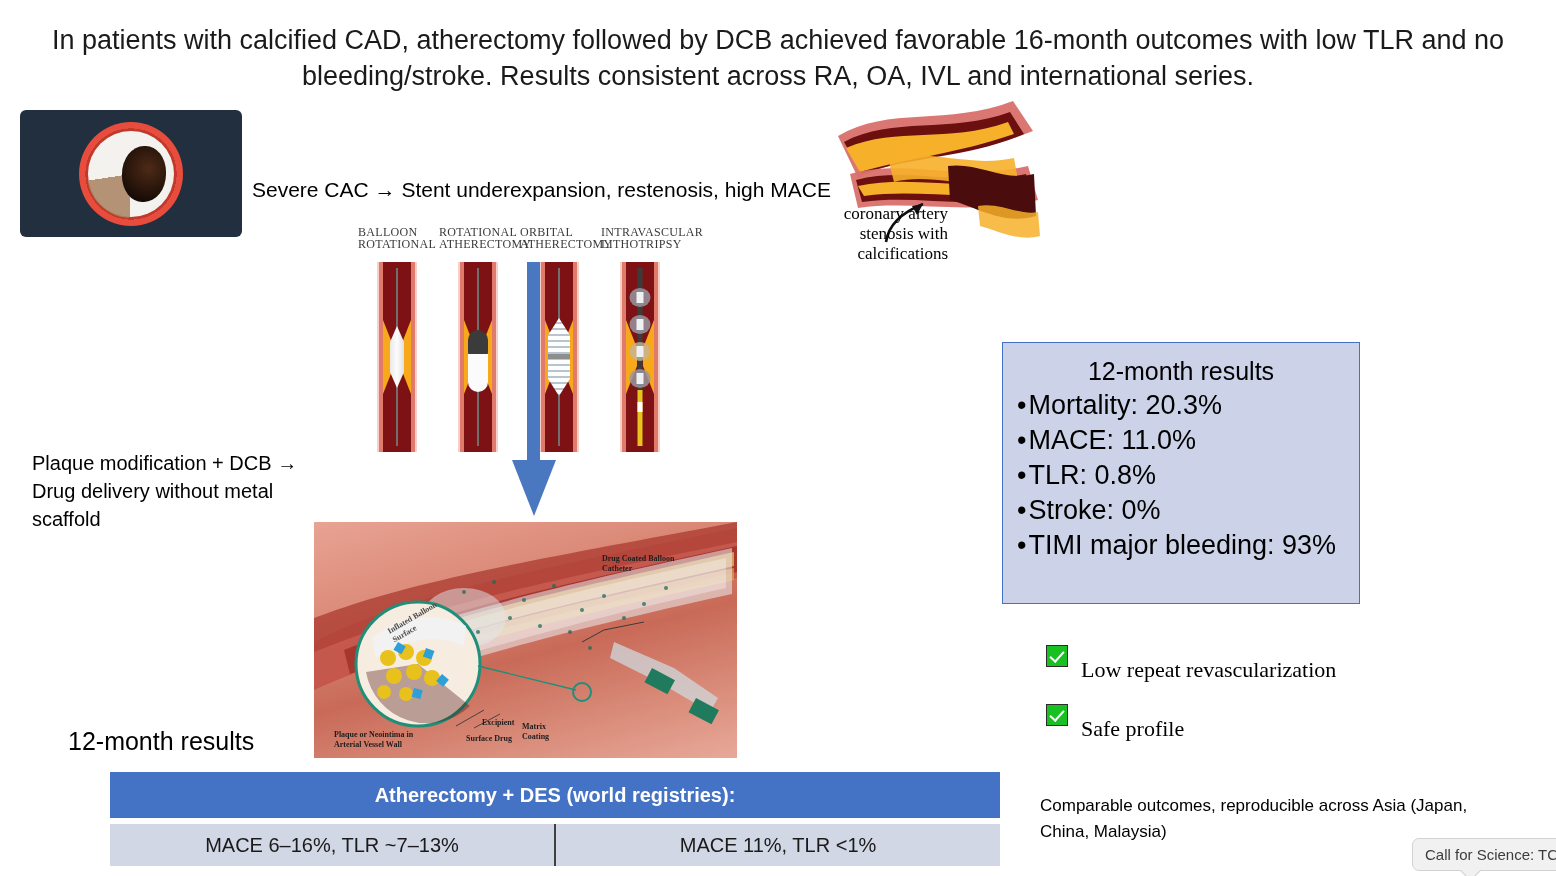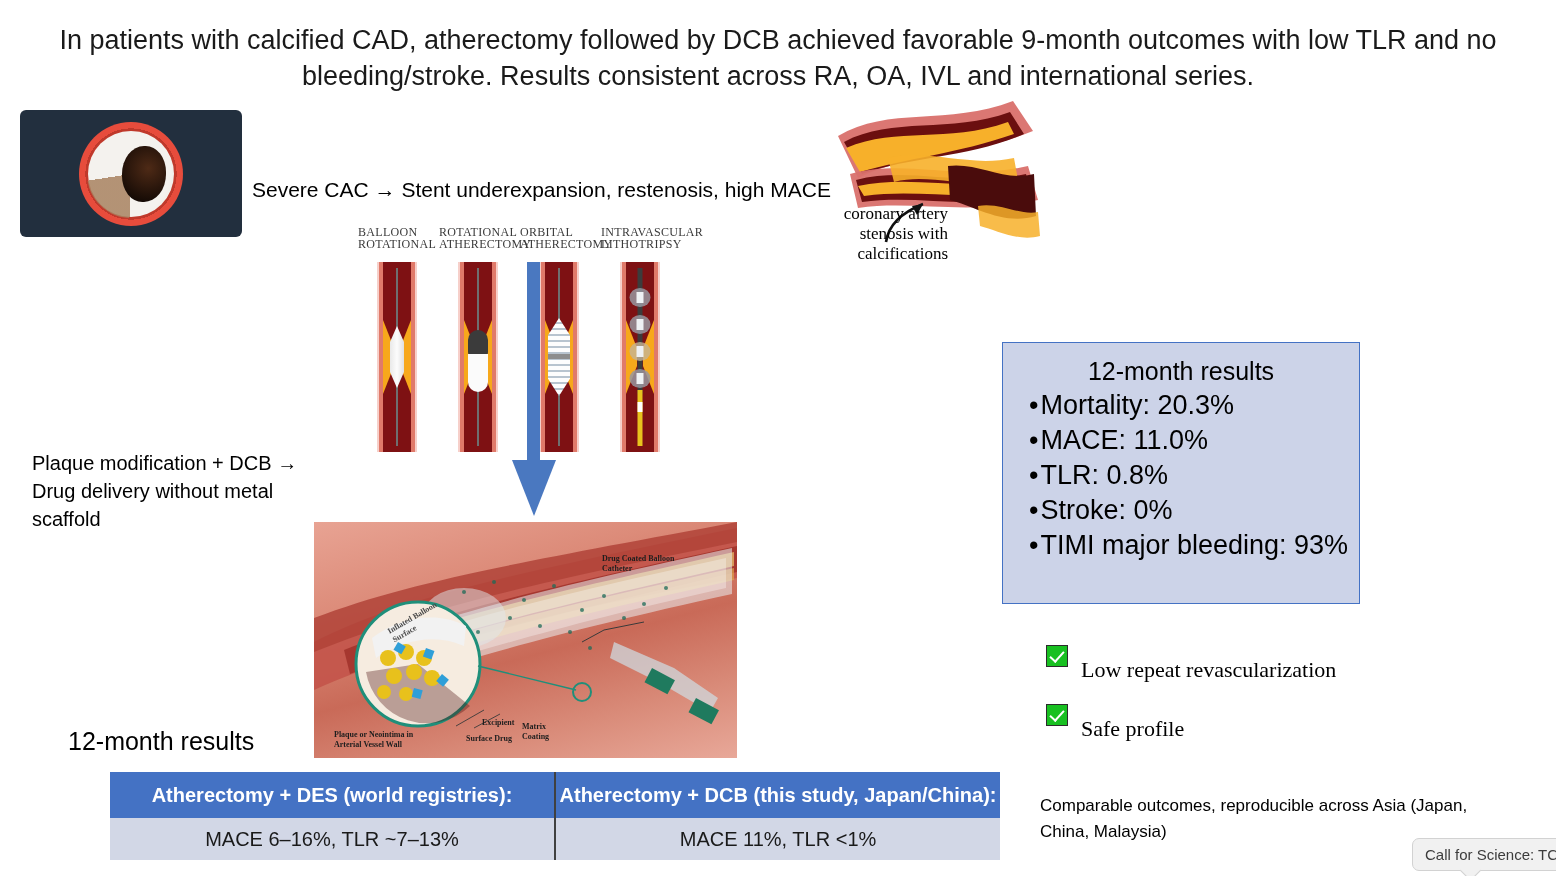--- a/index.html
+++ b/index.html
@@ -60,54 +60,54 @@
   
   #dcb{left:314px;top:522px;width:423px;height:236px;overflow:hidden;
        background:linear-gradient(165deg,#e8a393 0%,#dc8b79 28%,#c96a58 55%,#d98b79 78%,#e8a899 100%);}
   .dcb-lab{position:absolute;font-family:"Liberation Serif",serif;font-size:8px;font-weight:bold;
            color:#1e1e1e;line-height:10px;}
 
   
   #results{left:1002px;top:342px;width:358px;height:262px;
            background:#ccd3e8;border:1.5px solid #4472c4;box-sizing:border-box;}
   #results h3{margin:14px 0 2px;font-size:25px;font-weight:normal;text-align:center;}
-  #results ul{margin:0;padding:0 0 0 26px;list-style:none;}
+  #results ul{margin:0;padding:0 0 0 14px;list-style:none;}
   #results li{font-size:27px;line-height:35px;white-space:nowrap;}
   #results li:before{content:"\2022";margin-right:2px;}
 
   
   #checks{left:1046px;top:628px;}
   .chk-row{display:flex;align-items:center;margin-bottom:4px;}
   .chk-box{width:22px;height:22px;background:#18c021;border:1.5px solid #2c2c2c;
            box-sizing:border-box;position:relative;flex:0 0 auto;}
   .chk-box:after{content:"";position:absolute;left:6px;top:2px;width:6px;height:12px;
                  border:solid #fff;border-width:0 2.5px 2.5px 0;transform:rotate(42deg);}
   .chk-txt{font-family:"Liberation Serif",serif;font-size:22px;margin-left:13px;margin-top:29px;}
 
   
   #table{left:110px;top:772px;width:890px;}
   .trow{display:flex;}
   .thead .tcell{background:#4472c4;color:#fff;font-weight:bold;font-size:20px;
                 height:46px;line-height:46px;}
   .tbody .tcell{background:#d2d7e6;color:#1a1a1a;font-size:20px;height:42px;line-height:42px;}
   .tcell{flex:1;text-align:center;border-right:2px solid #404040;box-sizing:border-box;overflow:hidden;}
   .tcell:last-child{border-right:none;}
-  .tbody{margin-top:0;}
+  .tbody{margin-top:6px;}
 
   
   #badge{left:1412px;top:838px;padding:7px 12px;background:#f1f1f1;border:1px solid #d2d2d2;
          border-radius:7px;font-size:15px;color:#3c3c3c;white-space:nowrap;}
   #badge .tail{position:absolute;left:50px;bottom:-8px;width:14px;height:14px;
                background:#f1f1f1;border-right:1px solid #d2d2d2;border-bottom:1px solid #d2d2d2;
                transform:rotate(45deg);}
 </style>
 </head>
 <body>
 
-<div class="abs" id="title">In patients with calcified CAD, atherectomy followed by DCB achieved favorable 9-month outcomes with low TLR and no bleeding/stroke. Results consistent across RA, OA, IVL and international series.</div>
+<div class="abs" id="title">In patients with calcified CAD, atherectomy followed by DCB achieved favorable 16-month outcomes with low TLR and no bleeding/stroke. Results consistent across RA, OA, IVL and international series.</div>
 
 <div class="abs" id="ivus">
   <div class="ivus-ring"></div>
   <div class="ivus-calc"></div>
   <div class="ivus-ridge"></div>
   <div class="ivus-lumen"></div>
 </div>
 
 <div class="abs" id="severe">Severe CAC → Stent underexpansion, restenosis, high MACE</div>
 
@@ -278,21 +278,20 @@
     <span class="chk-box"></span>
     <span class="chk-txt">Safe profile</span>
   </div>
 </div>
 
 <div class="abs" id="left-12m">12-month results</div>
 
 <div class="abs" id="table">
   <div class="trow thead">
     <div class="tcell">Atherectomy + DES (world registries):</div>
-    <div class="tcell">Atherectomy + DCB (this study, Japan/China):</div>
   </div>
   <div class="trow tbody">
     <div class="tcell">MACE 6–16%, TLR ~7–13%</div>
     <div class="tcell">MACE 11%, TLR &lt;1%</div>
   </div>
 </div>
 
 <div class="abs" id="comparable">Comparable outcomes, reproducible across Asia (Japan, China, Malaysia)</div>
 
 <div class="abs" id="badge">

